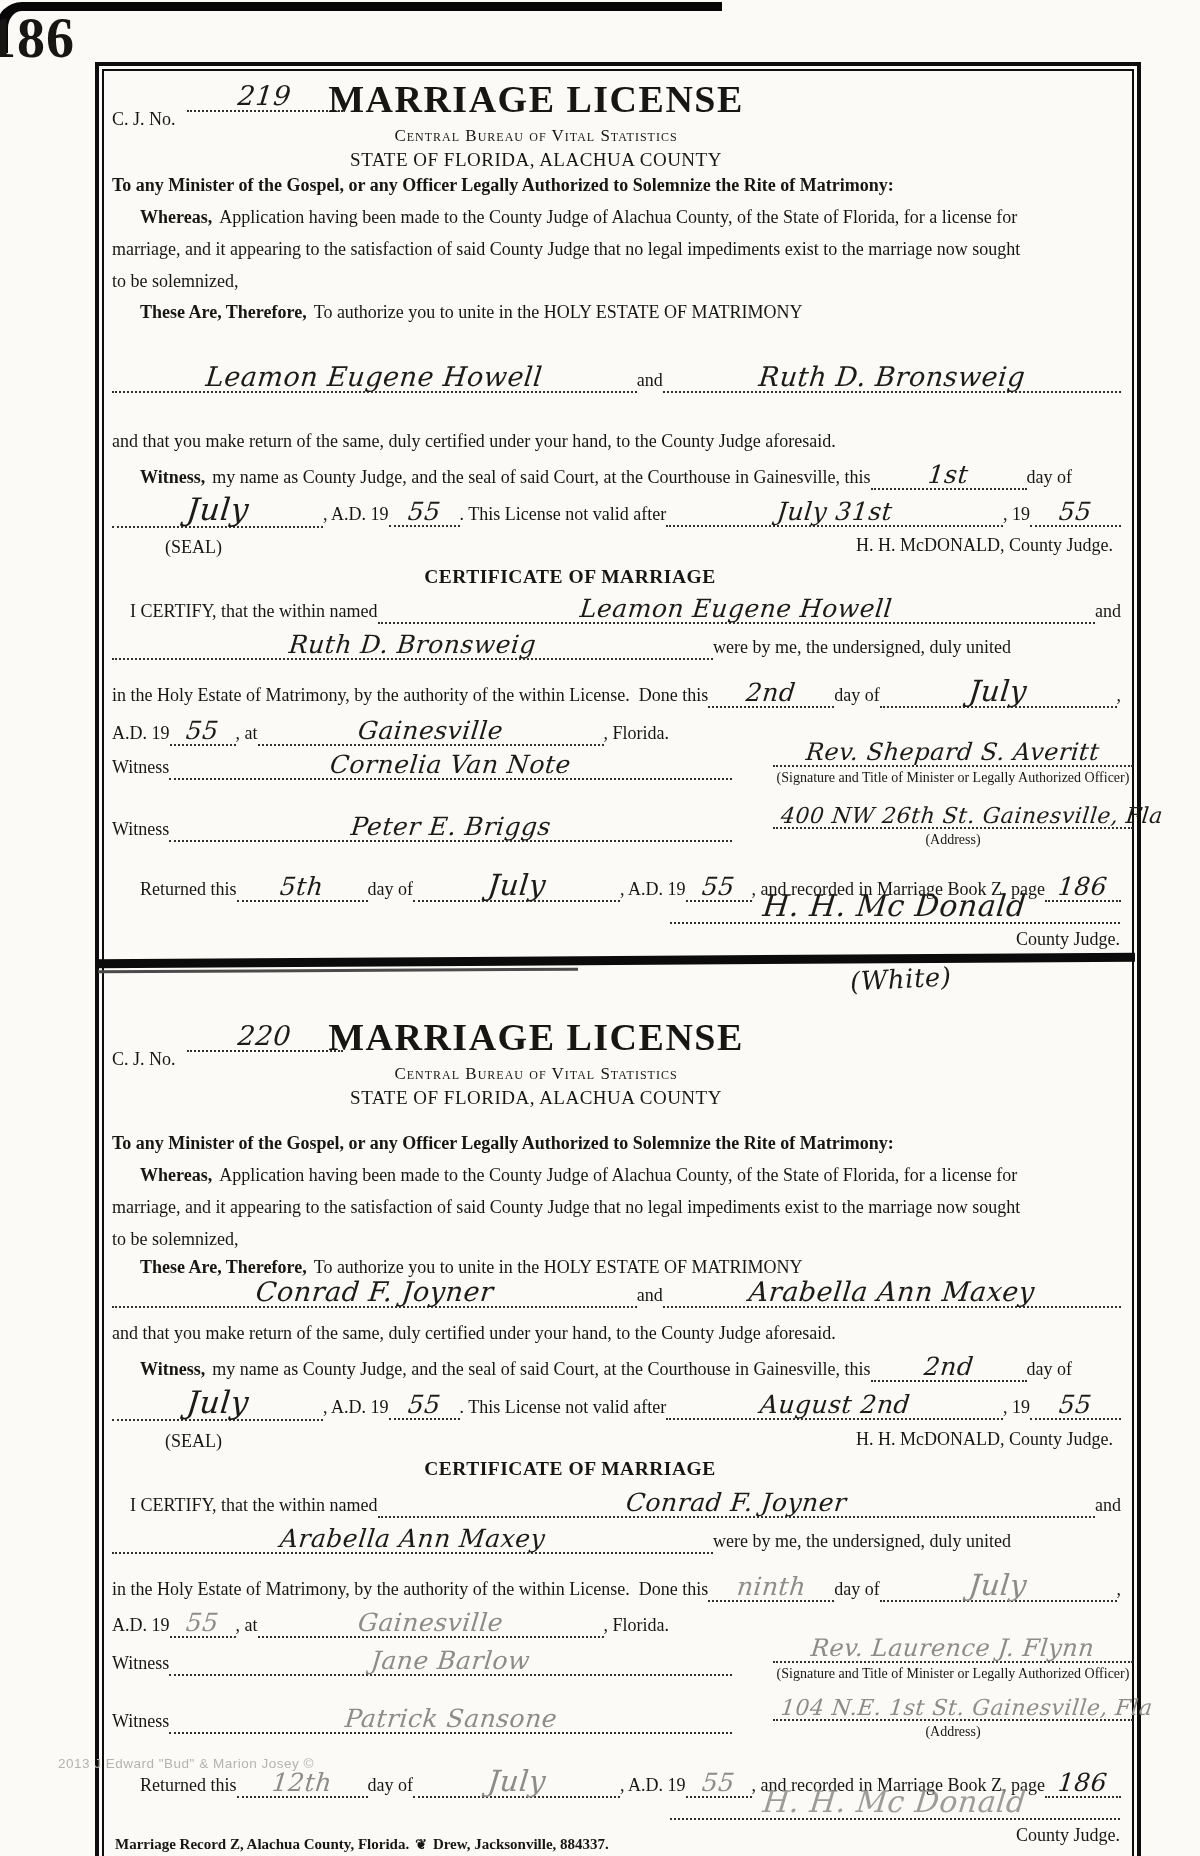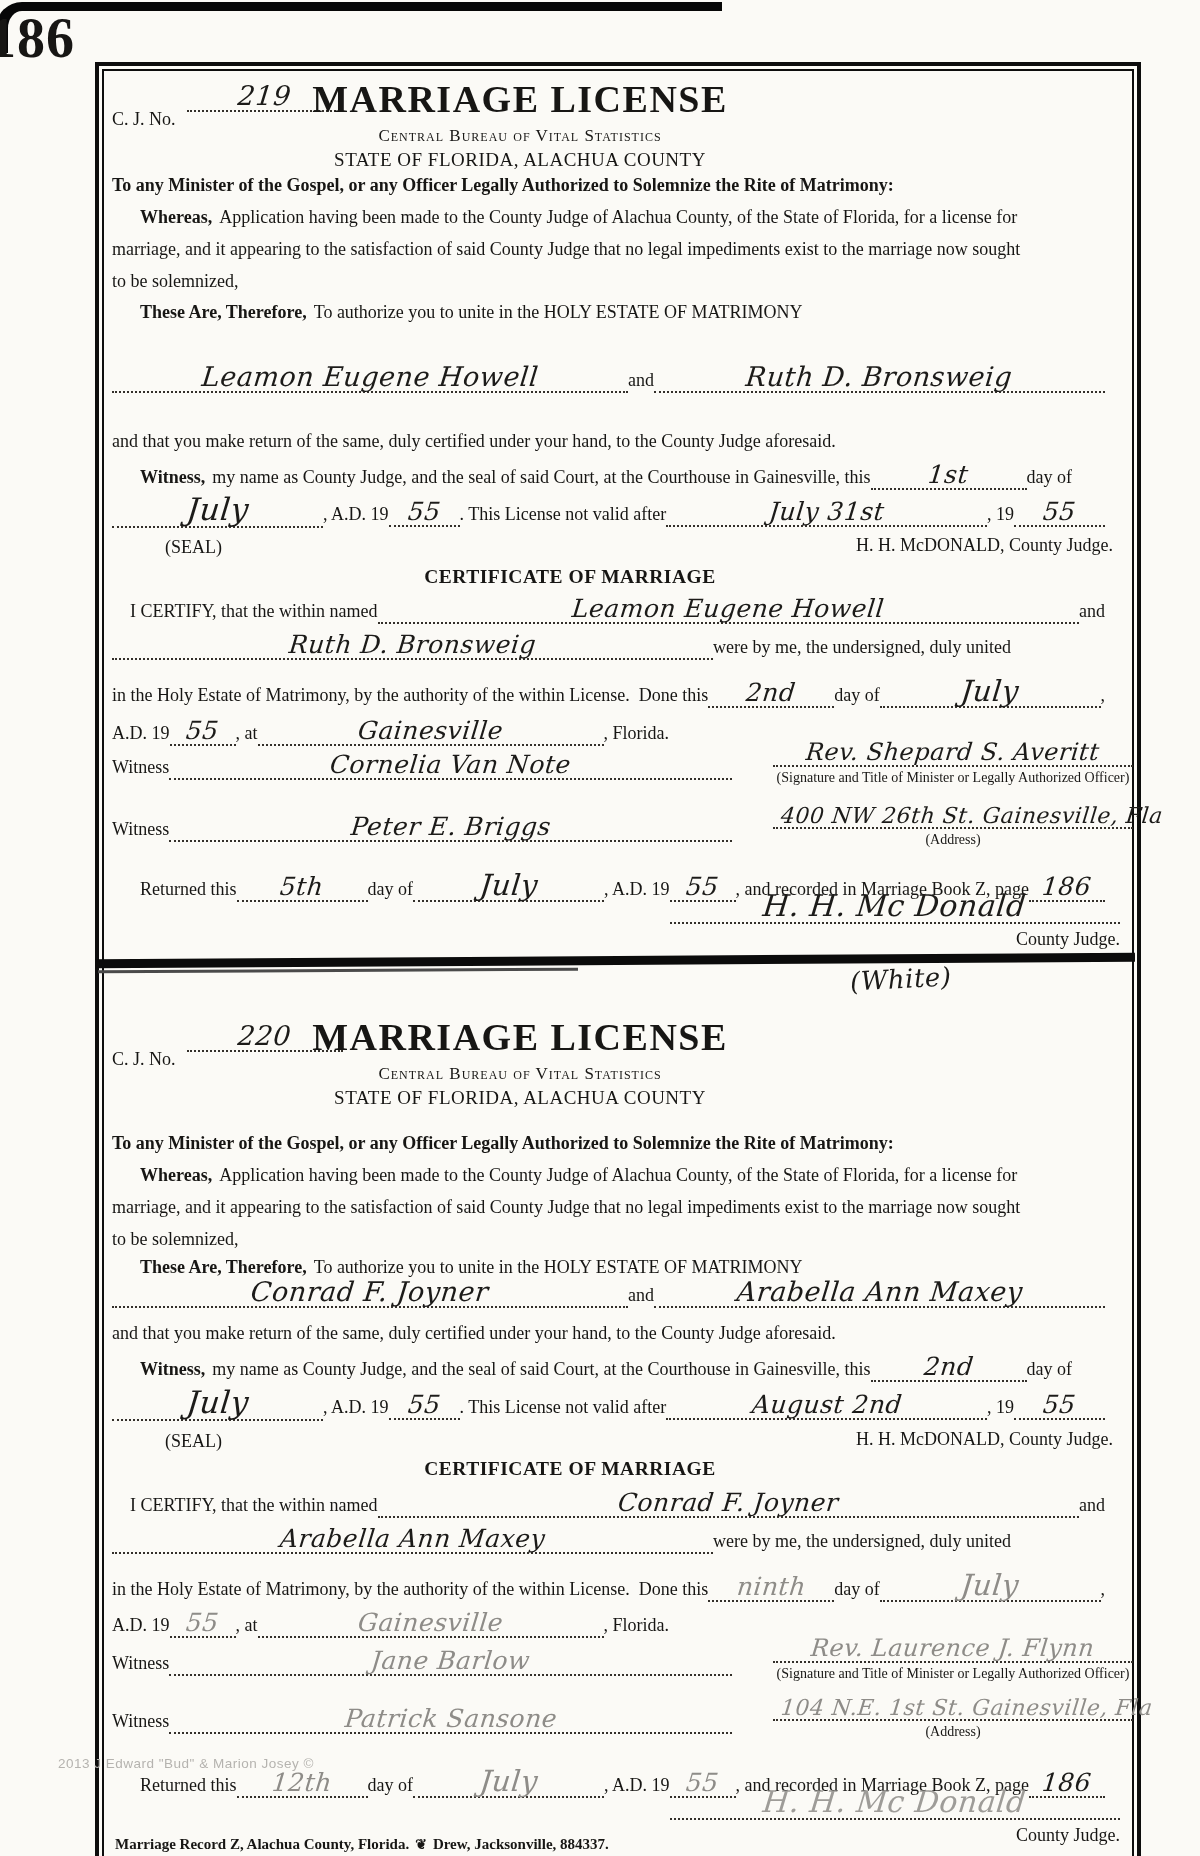--- a/index.html
+++ b/index.html
@@ -1,31 +1,31 @@
 <!DOCTYPE html>
 <html style="--paper: #fbfaf6; --print_ink: #171614; --hand_ink: #1c1b19; --pencil: #8e8c88; --border_ink: #0d0d0d; --watermark: #b5b3af;"><head>
 <meta charset="utf-8">
 <style>
   html,body{margin:0;padding:0;background:#e8e6e0;}
   #page{position:relative;width:1200px;height:1856px;background:var(--paper,#fbfaf6);overflow:hidden;
         font-family:"Liberation Serif",serif;color:var(--print_ink,#161616);}
   .abs{position:absolute;}
   .form{position:absolute;left:95px;width:1040px;}
-  .frow{position:absolute;left:17px;right:30px;display:flex;align-items:baseline;white-space:nowrap;}
+  .frow{position:absolute;left:17px;right:14px;display:flex;align-items:baseline;white-space:nowrap;}
   .pt{font-size:18px;line-height:1.25;white-space:pre;}
   .bd{font-weight:bold;}
   .mr{margin-right:7px;}
   .slot{border-bottom:2.5px dotted #332f2a;text-align:center;padding:0 8px;line-height:1.05;}
   .fx{flex:1;}
   .hw{font-family:"DejaVu Serif",serif;font-style:italic;font-size:25px;letter-spacing:.5px;
       transform:skewX(-6deg);display:inline-block;white-space:nowrap;}
   .hwd{color:var(--hand_ink,#1c1c1c);}
   .hwp{color:var(--pencil,#8e8e8e);}
   .cap{font-size:14px;text-align:center;margin-top:3px;}
-  .hdrblk{position:absolute;left:210px;width:430px;text-align:center;}
+  .hdrblk{position:absolute;left:226px;width:430px;text-align:center;}
   .title{font-weight:bold;font-size:38px;letter-spacing:1.5px;line-height:1;}
   .bureau{font-variant:small-caps;font-size:17px;letter-spacing:1px;margin-top:8px;}
   .state{font-size:19px;letter-spacing:.5px;margin-top:3px;}
   .cert-t{font-weight:bold;font-size:19.5px;letter-spacing:.5px;text-align:center;}
   #frame{position:absolute;left:95px;top:62px;width:1038px;height:1810px;
          border:4px solid var(--border_ink,#0d0d0d);border-bottom:none;}
   #frame-inner{position:absolute;left:3px;top:3px;right:3px;bottom:0;
          border:2px solid var(--border_ink,#0d0d0d);border-bottom:none;}
   #scan-bar{position:absolute;left:-4px;top:2px;width:714px;height:42px;
          border-top:9px solid #070707;border-left:12px solid #070707;border-top-left-radius:26px;}

